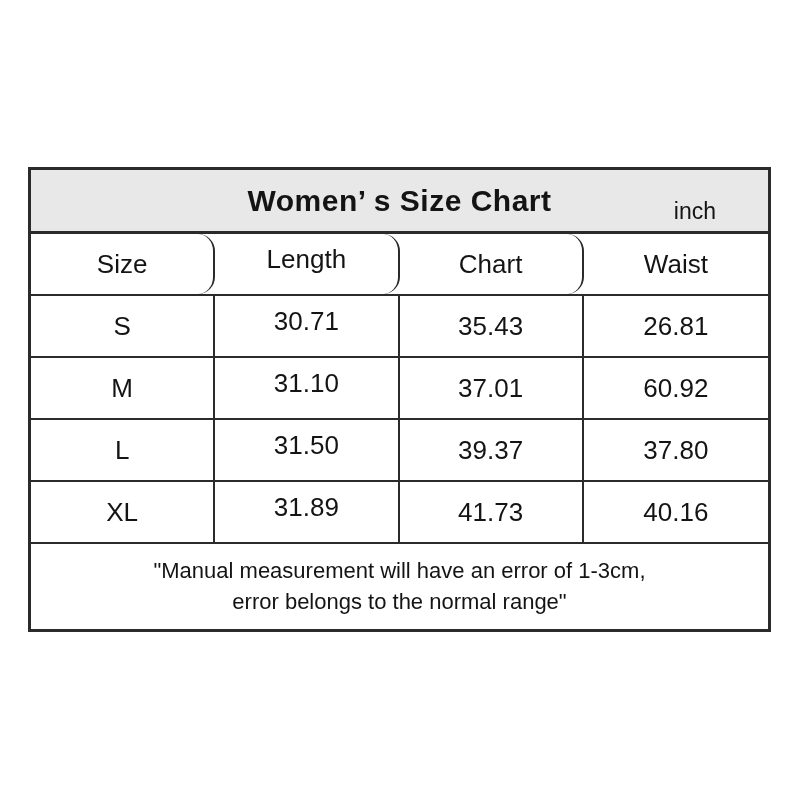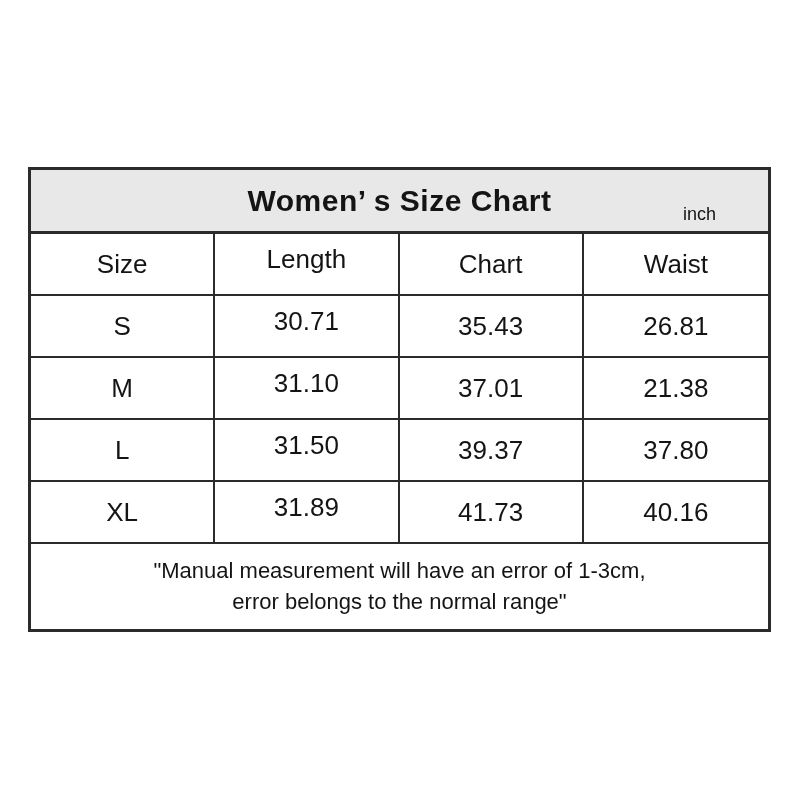--- a/index.html
+++ b/index.html
@@ -32,40 +32,40 @@
   .chart-title {
     font-size: 30px;
     font-weight: 700;
     letter-spacing: 0.5px;
     white-space: pre;
   }
   .unit-label {
     position: absolute;
     right: 52px;
     bottom: 6px;
-    font-size: 18px;
+    font-size: 23px;
     font-weight: 400;
   }
   .grid-row {
     display: grid;
     grid-template-columns: repeat(4, 1fr);
     height: 60px;
     border-bottom: 2px solid #2b2b2b;
   }
   .cell {
     display: flex;
     align-items: center;
     justify-content: center;
     font-size: 26px;
     border-right: 2px solid #2b2b2b;
     overflow: hidden;
   }
   .cell:last-child { border-right: none; }
   .cell .raise { position: relative; top: -5px; }
-  .header-row .cell { font-weight: 400; }
+  .header-row .cell { font-weight: 400; border-radius: 17px; }
   .note-row {
     height: 85px;
     display: flex;
     flex-direction: column;
     align-items: center;
     justify-content: center;
     text-align: center;
     font-size: 22px;
     font-weight: 400;
     line-height: 1.4;
@@ -116,21 +116,21 @@
           <div class="cell">
             <span>M</span>
           </div>
           <div class="cell">
             <span class="raise">31.10</span>
           </div>
           <div class="cell">
             <span>37.01</span>
           </div>
           <div class="cell">
-            <span>21.38</span>
+            <span>60.92</span>
           </div>
         </div>
         <div class="grid-row">
           <div class="cell">
             <span>L</span>
           </div>
           <div class="cell">
             <span class="raise">31.50</span>
           </div>
           <div class="cell">

